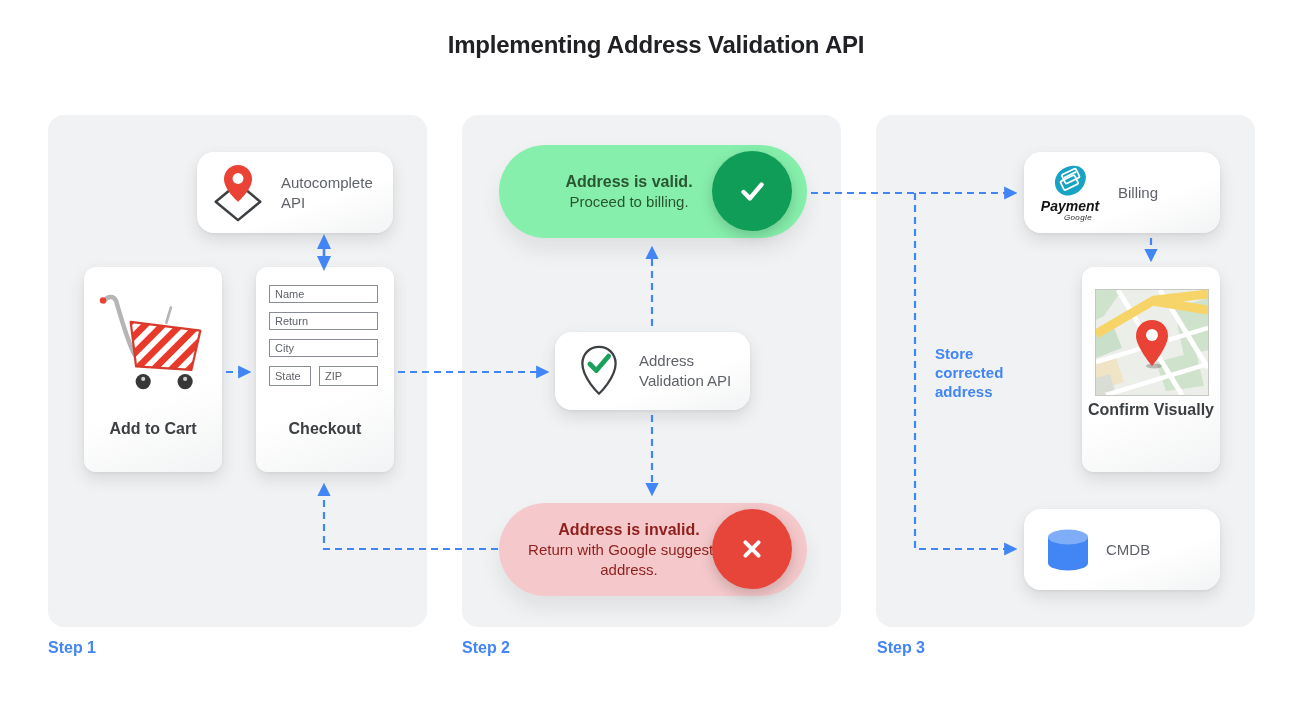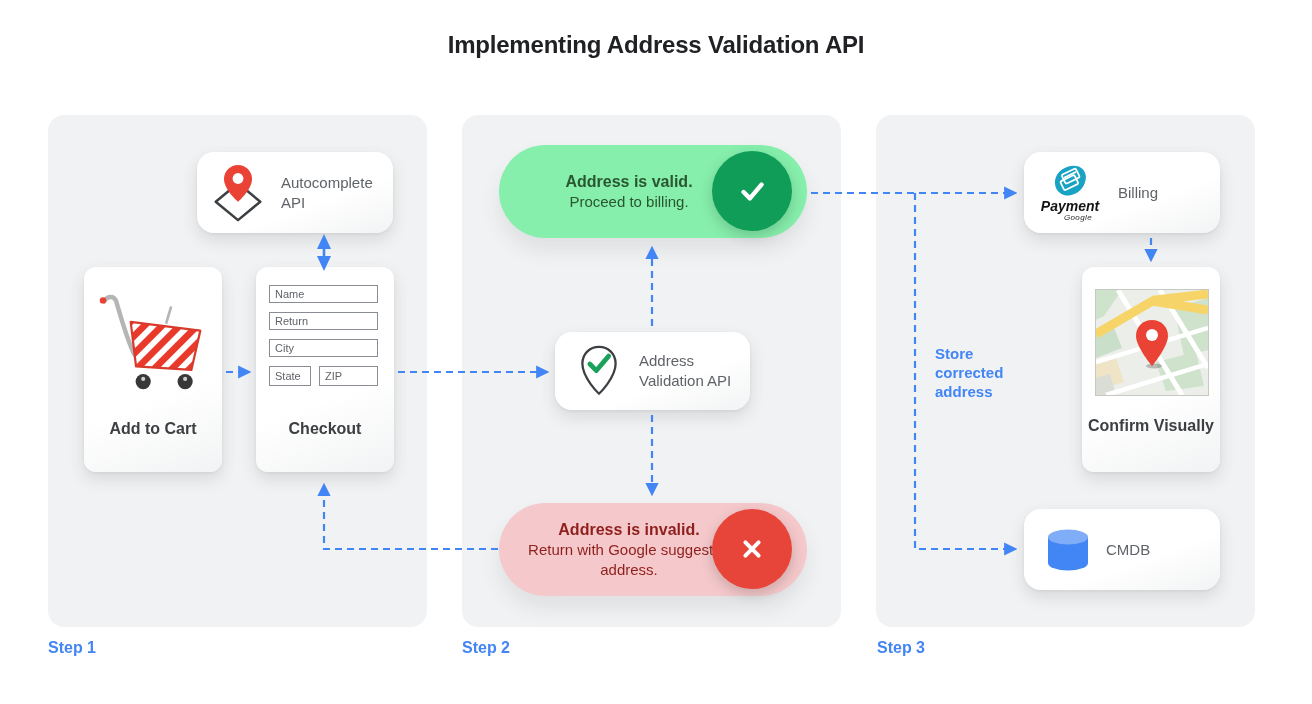--- a/index.html
+++ b/index.html
@@ -182,21 +182,21 @@
         <polygon points="0,74 20,68 28,92 0,100" fill="#efe4c6"></polygon>
         <polygon points="0,88 14,84 20,105 0,105" fill="#dadcd6"></polygon>
         <path d="M22,0 L86,105 M64,0 L112,78" stroke="#ffffff" stroke-width="5" fill="none"></path>
         <path d="M0,72 L112,38 M10,105 L112,74" stroke="#ffffff" stroke-width="4.5" fill="none"></path>
         <path d="M0,44 L58,10 L112,4 M56,11 L112,20" stroke="#f6d468" stroke-width="9" fill="none"></path>
         <ellipse cx="58" cy="76" rx="8" ry="2.6" fill="rgba(0,0,0,0.22)"></ellipse>
         <path d="M56,76 C56,76 40,57 40,46 C40,36.5 47,30 56,30 C65,30 72,36.5 72,46 C72,57 56,76 56,76 Z" fill="#ea4335"></path>
         <circle cx="56" cy="45" r="6" fill="#ffffff"></circle>
       </svg>
     </div>
-    <div class="caption" style="top:148px">Confirm Visually</div>
+    <div class="caption" style="top:132px">Confirm Visually</div>
   </div>
 
   <div class="card row" id="cmdb-card">
     <svg width="48" height="48" viewBox="0 0 48 48" style="margin-left:20px;flex:none">
       <rect x="4" y="11" width="40" height="26" fill="#4285f4"></rect>
       <ellipse cx="24" cy="37" rx="20" ry="7.5" fill="#4285f4"></ellipse>
       <ellipse cx="24" cy="11" rx="20" ry="7.5" fill="#7fadf8"></ellipse>
     </svg>
     <div class="svc-label" style="margin-left:14px">CMDB</div>
   </div>

